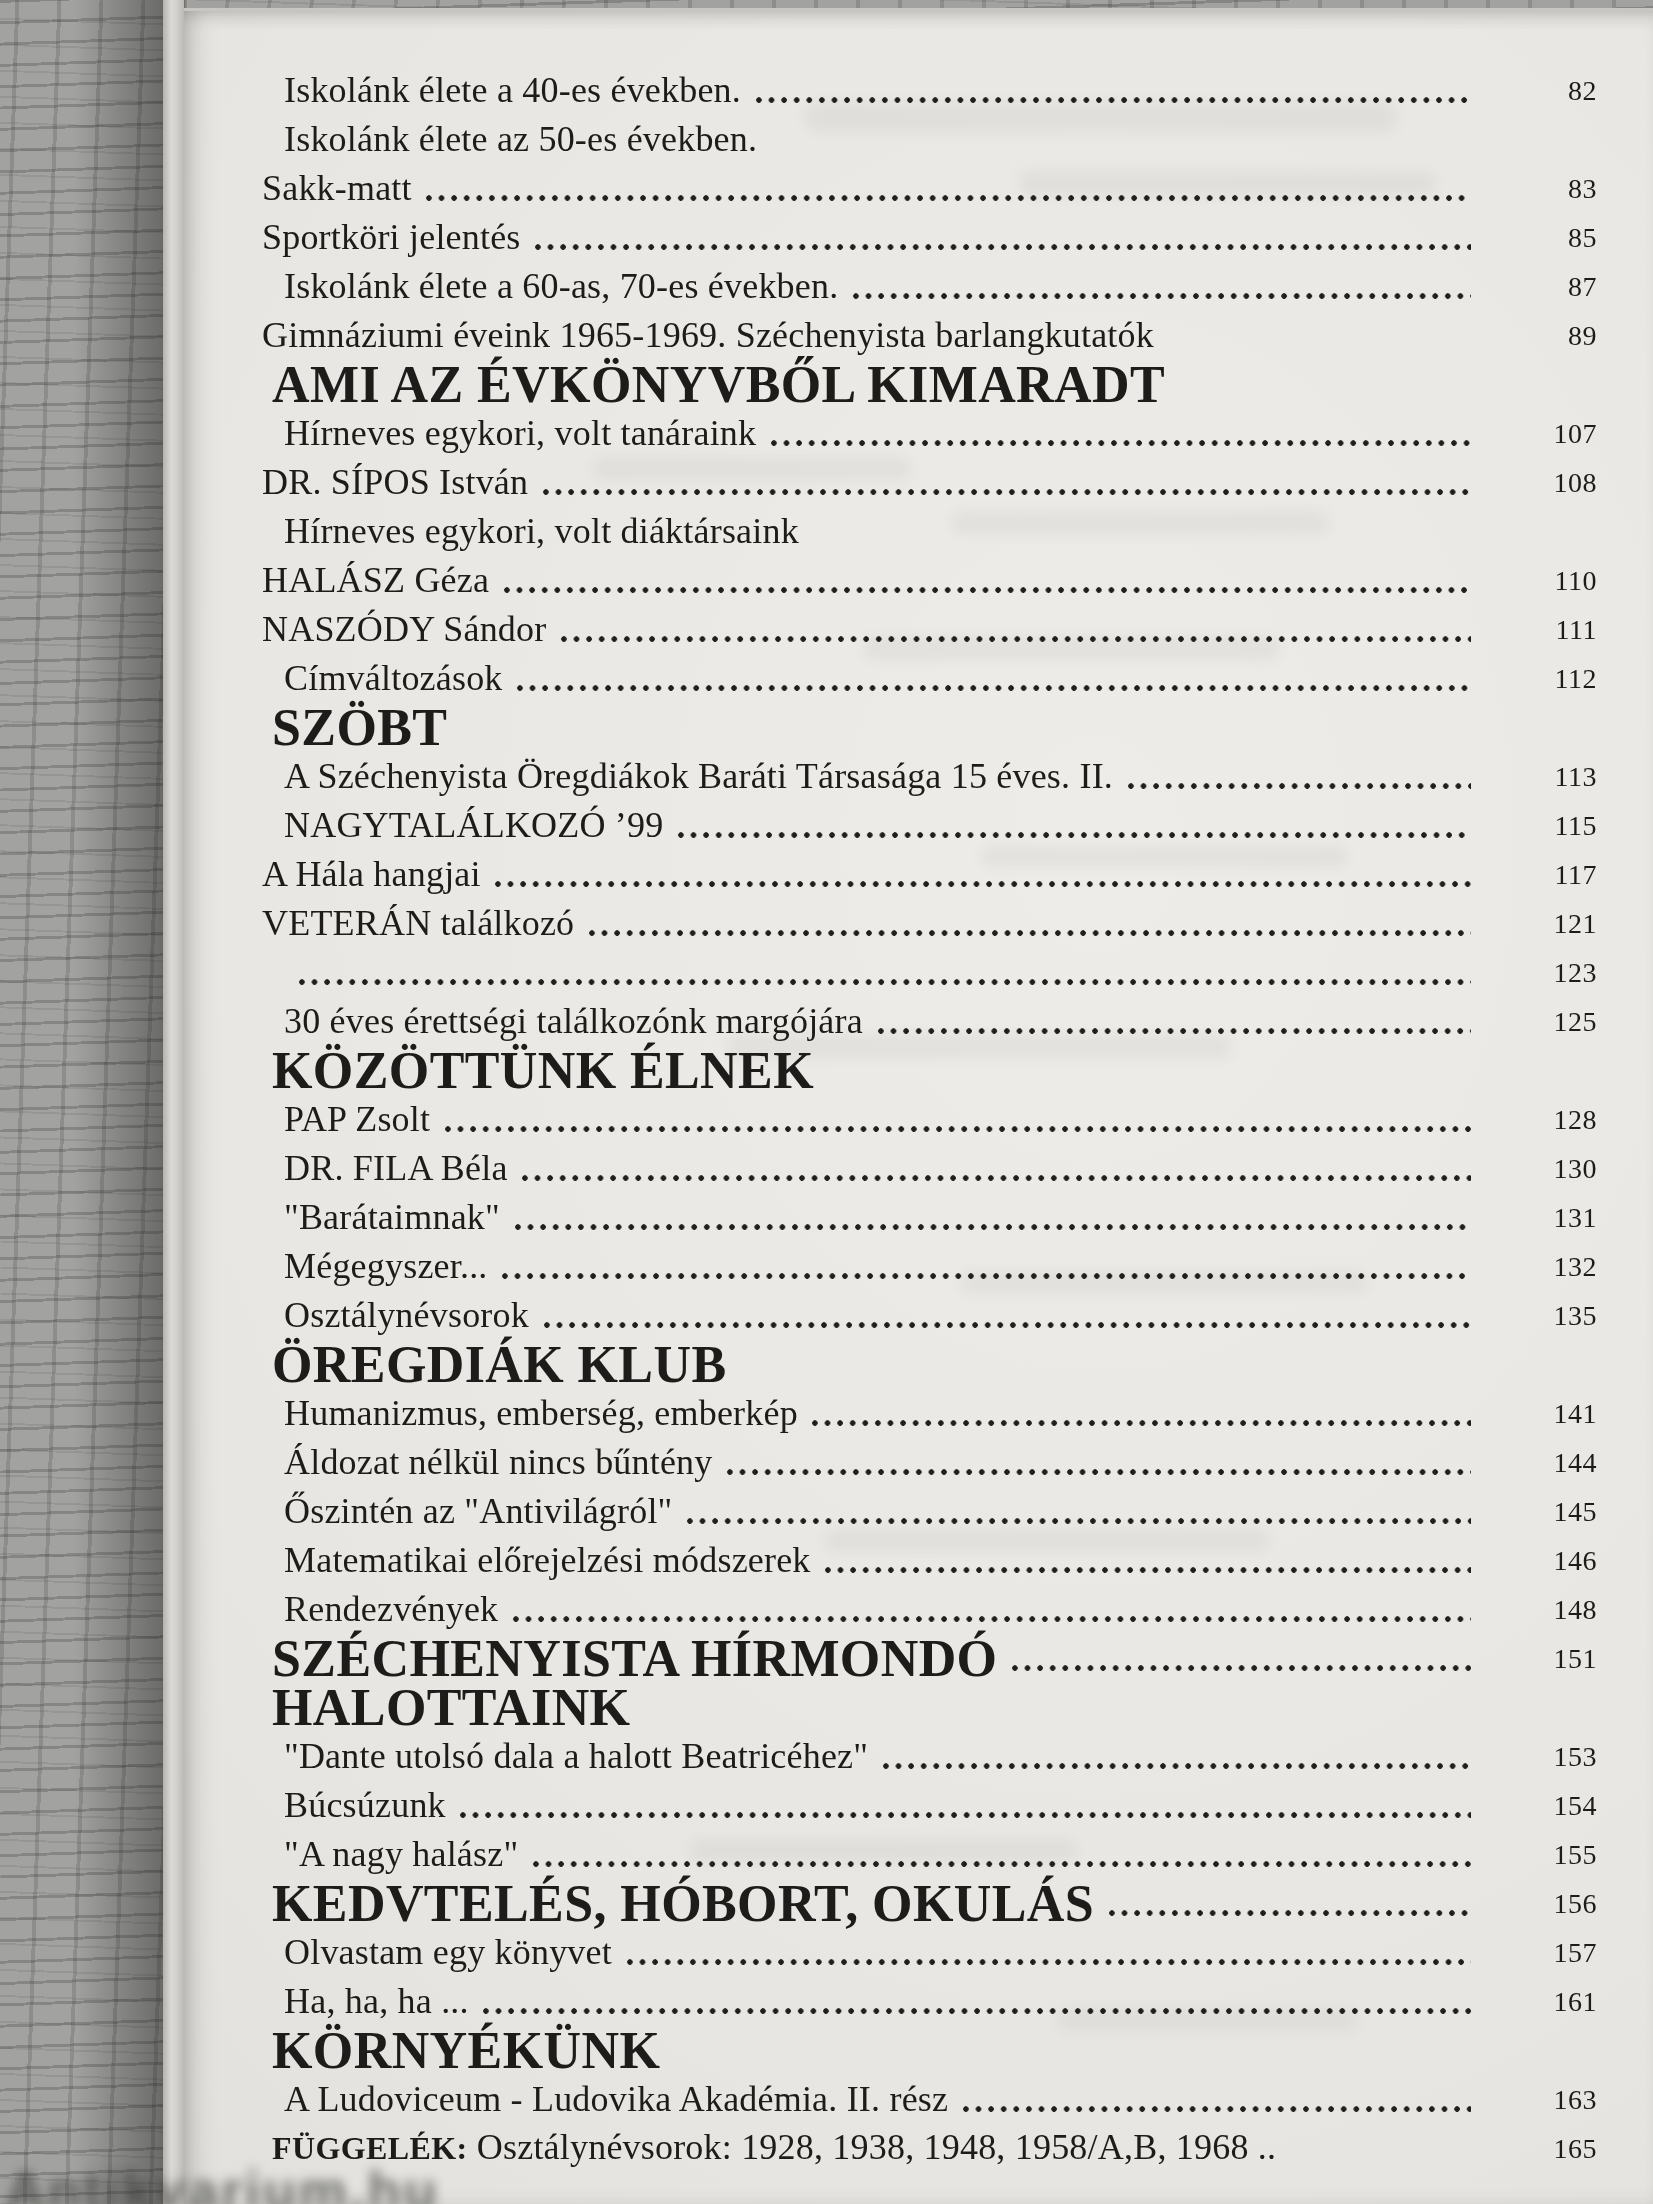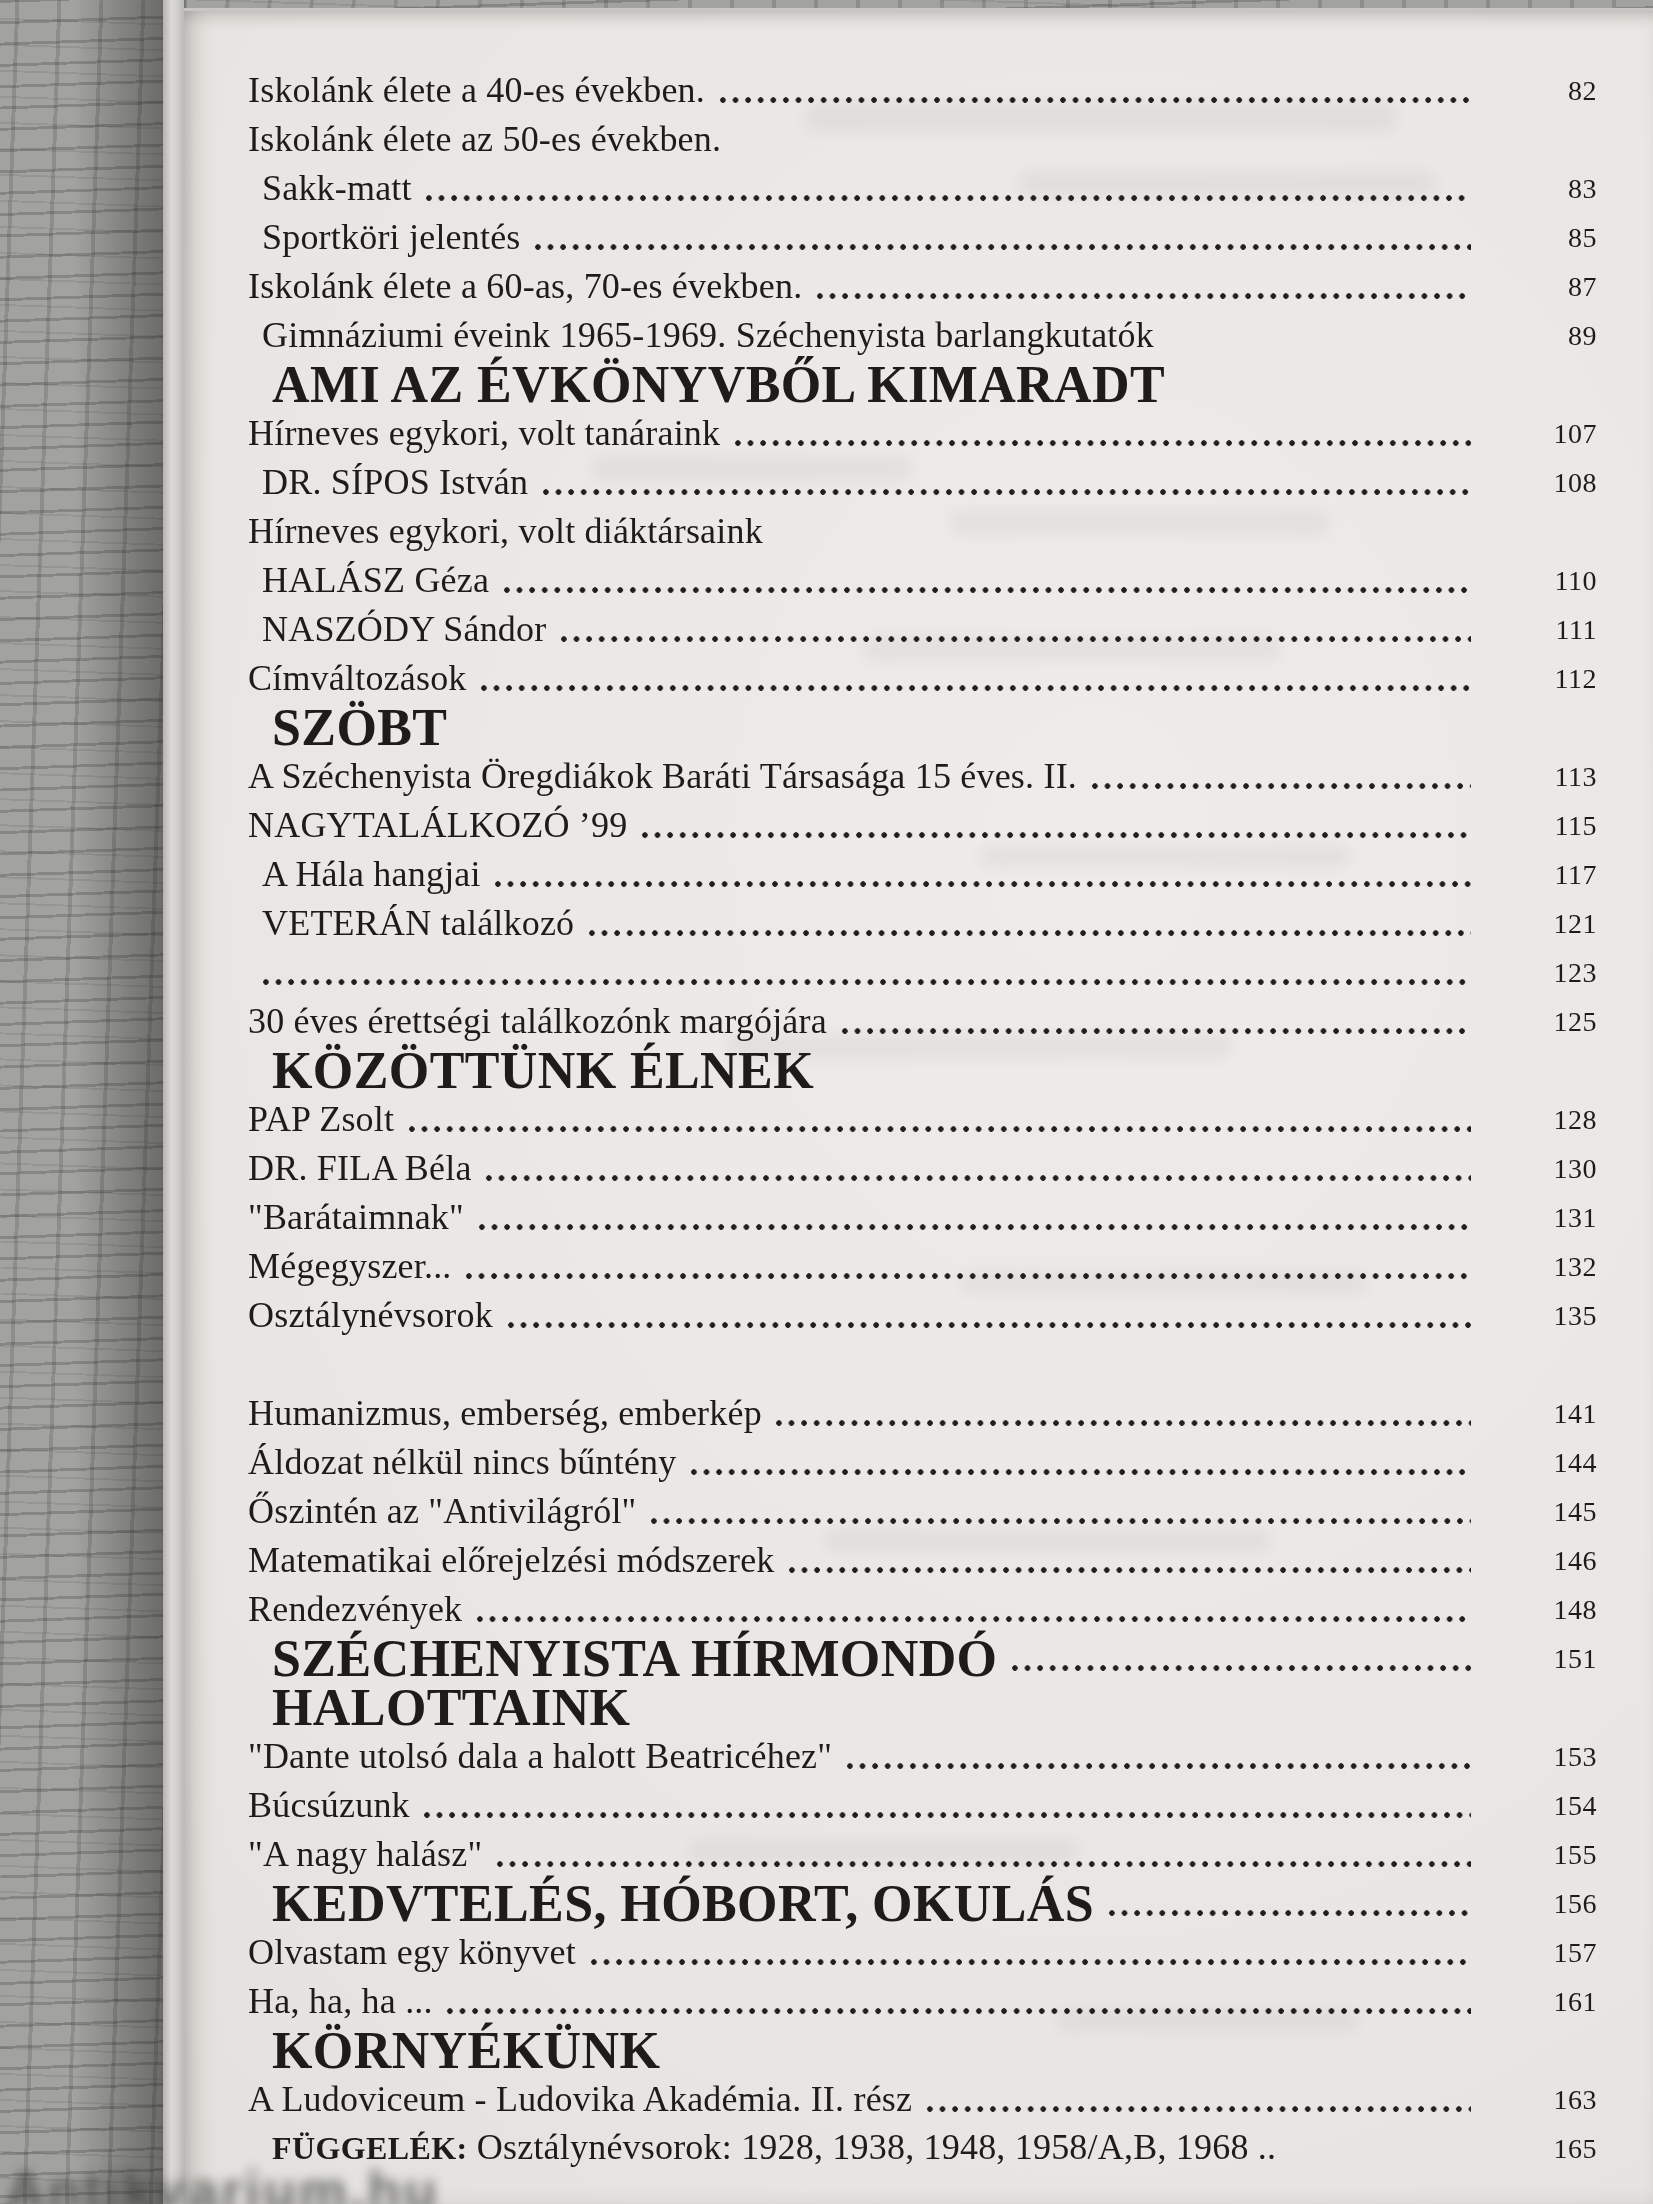--- a/index.html
+++ b/index.html
@@ -39,21 +39,21 @@
     padding:55px 57px 0 0;
   }
   .row{
     display:flex;align-items:flex-end;
     height:49px;white-space:nowrap;
   }
   .row .label{font-size:36px;line-height:49px;letter-spacing:0.2px;}
   .row.bold .label{font-weight:bold;font-size:52px;letter-spacing:0.4px;}
   .row .label b{font-weight:bold;font-size:32px;letter-spacing:0.4px;}
   .lvl1{margin-left:88px;}
-  .lvl2{margin-left:64px;}
+  .lvl2{margin-left:100px;}
   .lvl3{margin-left:78px;}
   .dots{
     flex:1;height:8.7px;margin:0 25px 9.7px 13.6px;
     background-image:radial-gradient(circle at 3.9px 3.9px, #201f1d 2.4px, rgba(0,0,0,0) 3px);
     background-size:12.6px 8.7px;background-repeat:repeat-x;background-position:left bottom;
   }
   .dots.nodots{background:none;}
   .num{
     width:101px;text-align:right;font-size:28px;line-height:49px;
     font-weight:normal;letter-spacing:0.5px;
@@ -216,20 +216,21 @@
         <span class="label">Mégegyszer...</span>
         <span class="dots"></span>
         <span class="num">132</span>
       </div>
       <div class="row lvl2">
         <span class="label">Osztálynévsorok</span>
         <span class="dots"></span>
         <span class="num">135</span>
       </div>
       <div class="row lvl1 bold">
+        <span class="label">ÖREGDIÁK KLUB</span>
         <span class="dots nodots"></span>
         <span class="num"></span>
       </div>
       <div class="row lvl2">
         <span class="label">Humanizmus, emberség, emberkép</span>
         <span class="dots"></span>
         <span class="num">141</span>
       </div>
       <div class="row lvl2">
         <span class="label">Áldozat nélkül nincs bűntény</span>

